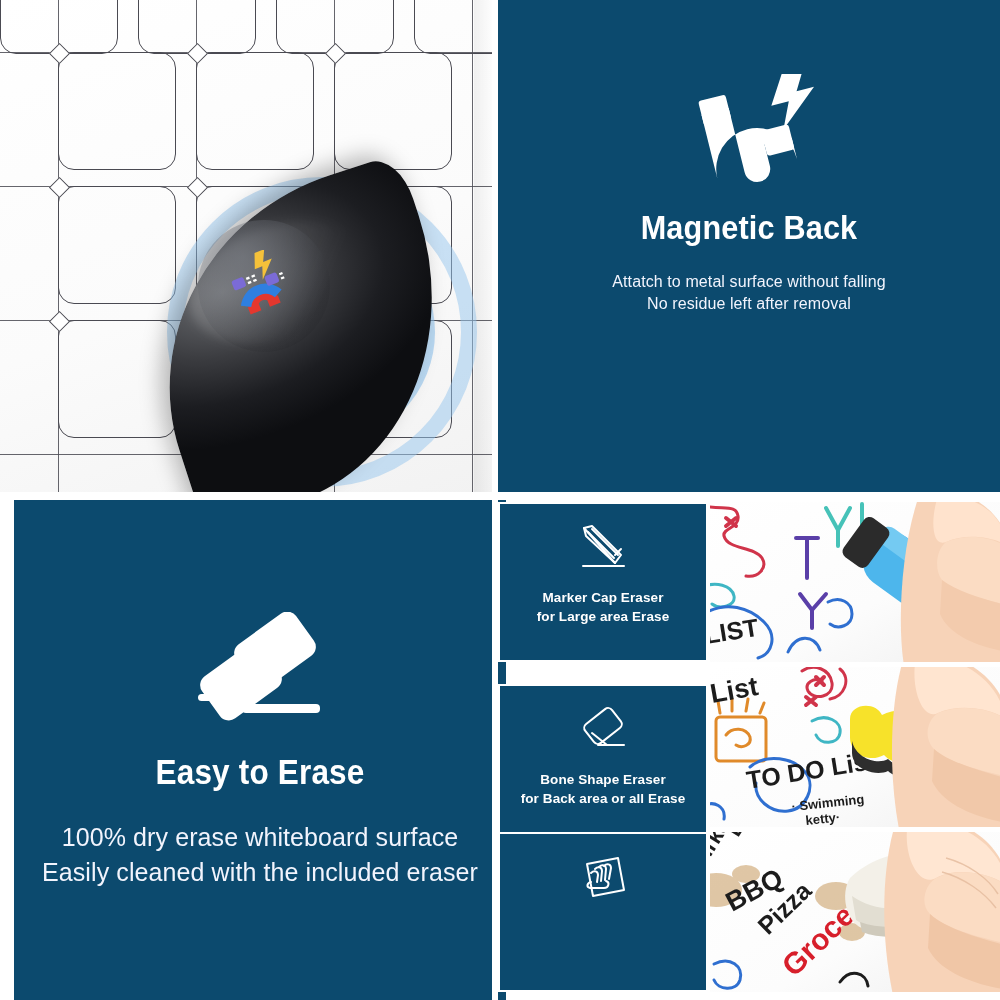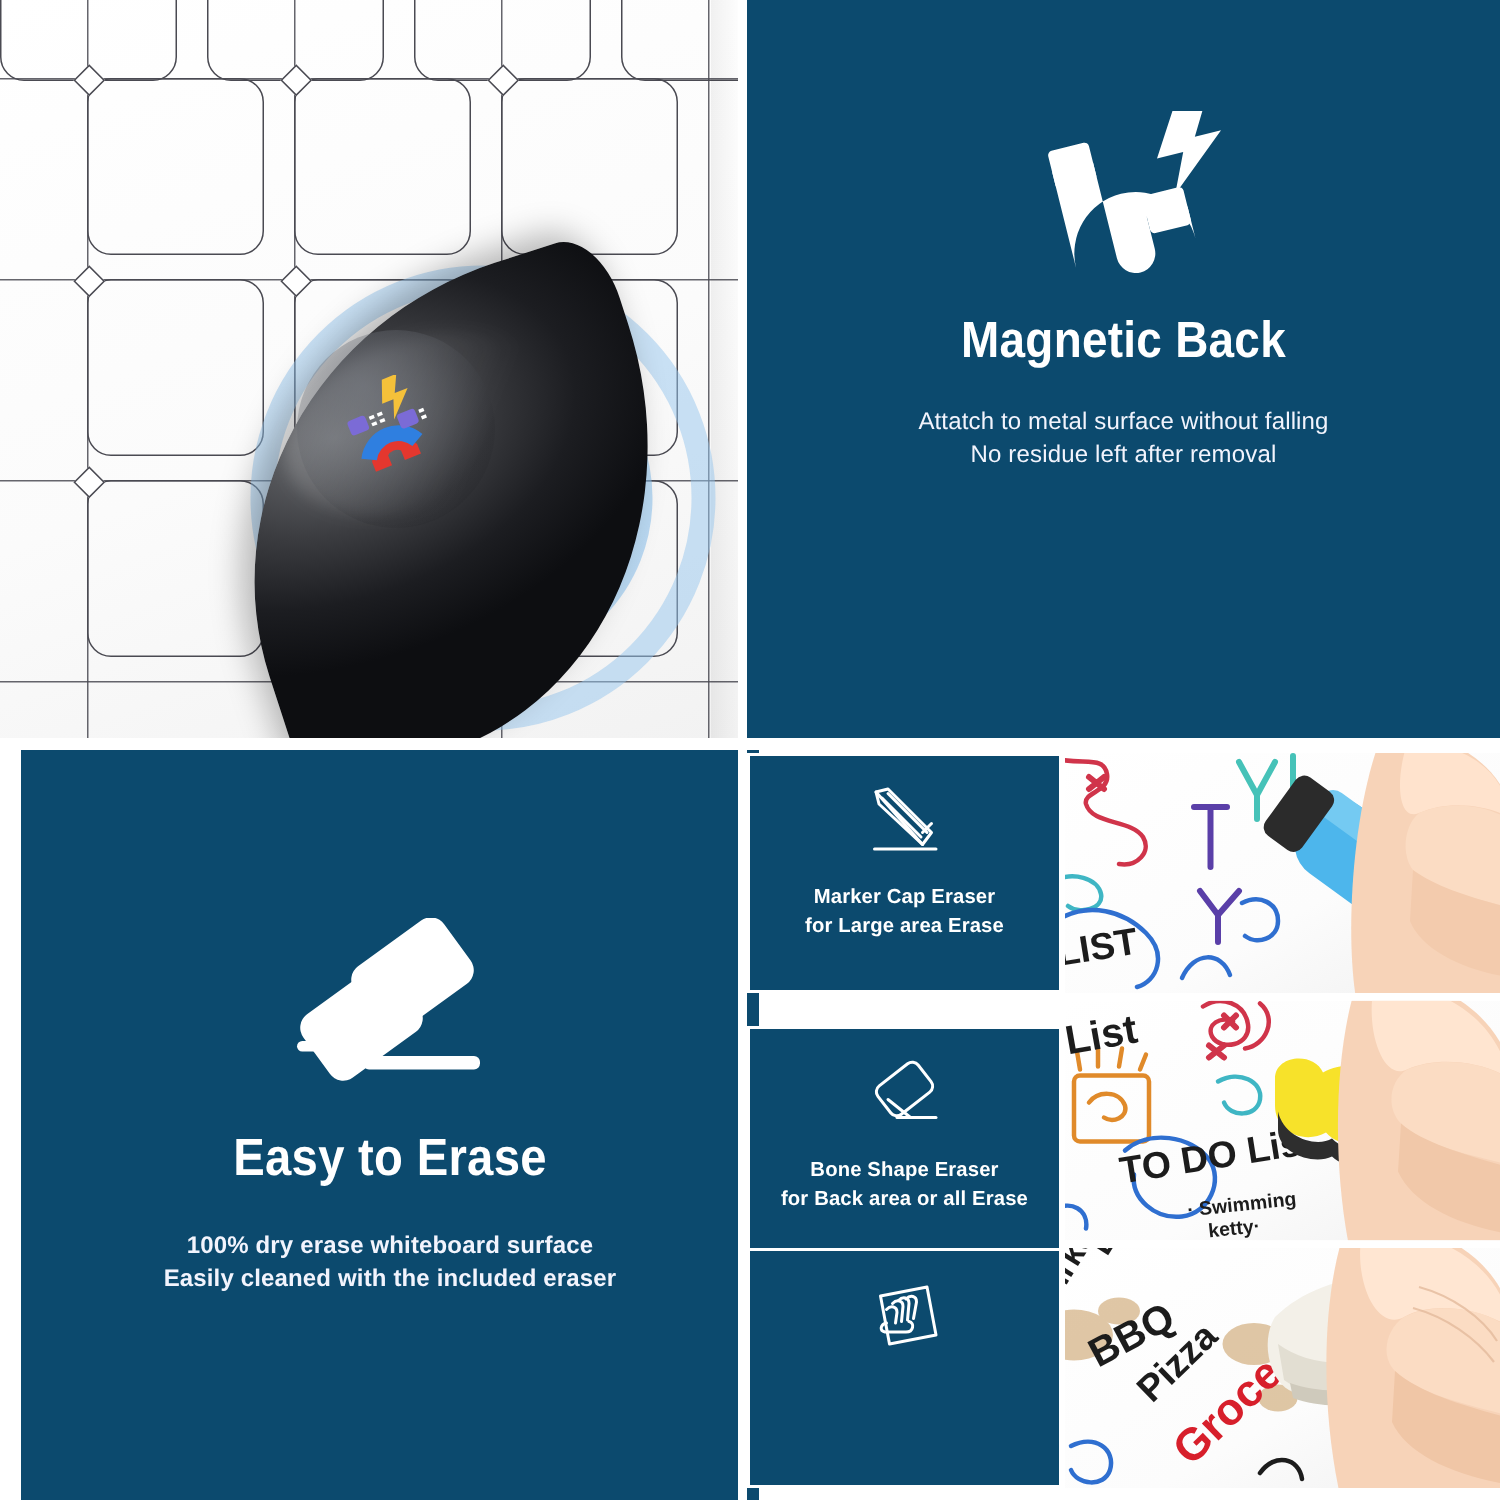--- a/index.html
+++ b/index.html
@@ -192,21 +192,21 @@
   #bl {
     left: 0;
     top: 500px;
     width: 492px;
     height: 500px;
     padding-top: 112px;
     text-align: center;
     margin-left: 14px;
   }
   #bl .feature-title { font-size: 35px; margin-top: 22px; }
-  #bl .feature-sub  { font-size: 16px; margin-top: 28px; font-weight: bold; }
+  #bl .feature-sub  { font-size: 25px; margin-top: 28px; }
 
   
   .mini-card {
     left: 498px;
     width: 210px;
     height: 160px;
     border: 2px solid #ffffff;
     text-align: center;
     padding-top: 18px;
   }

